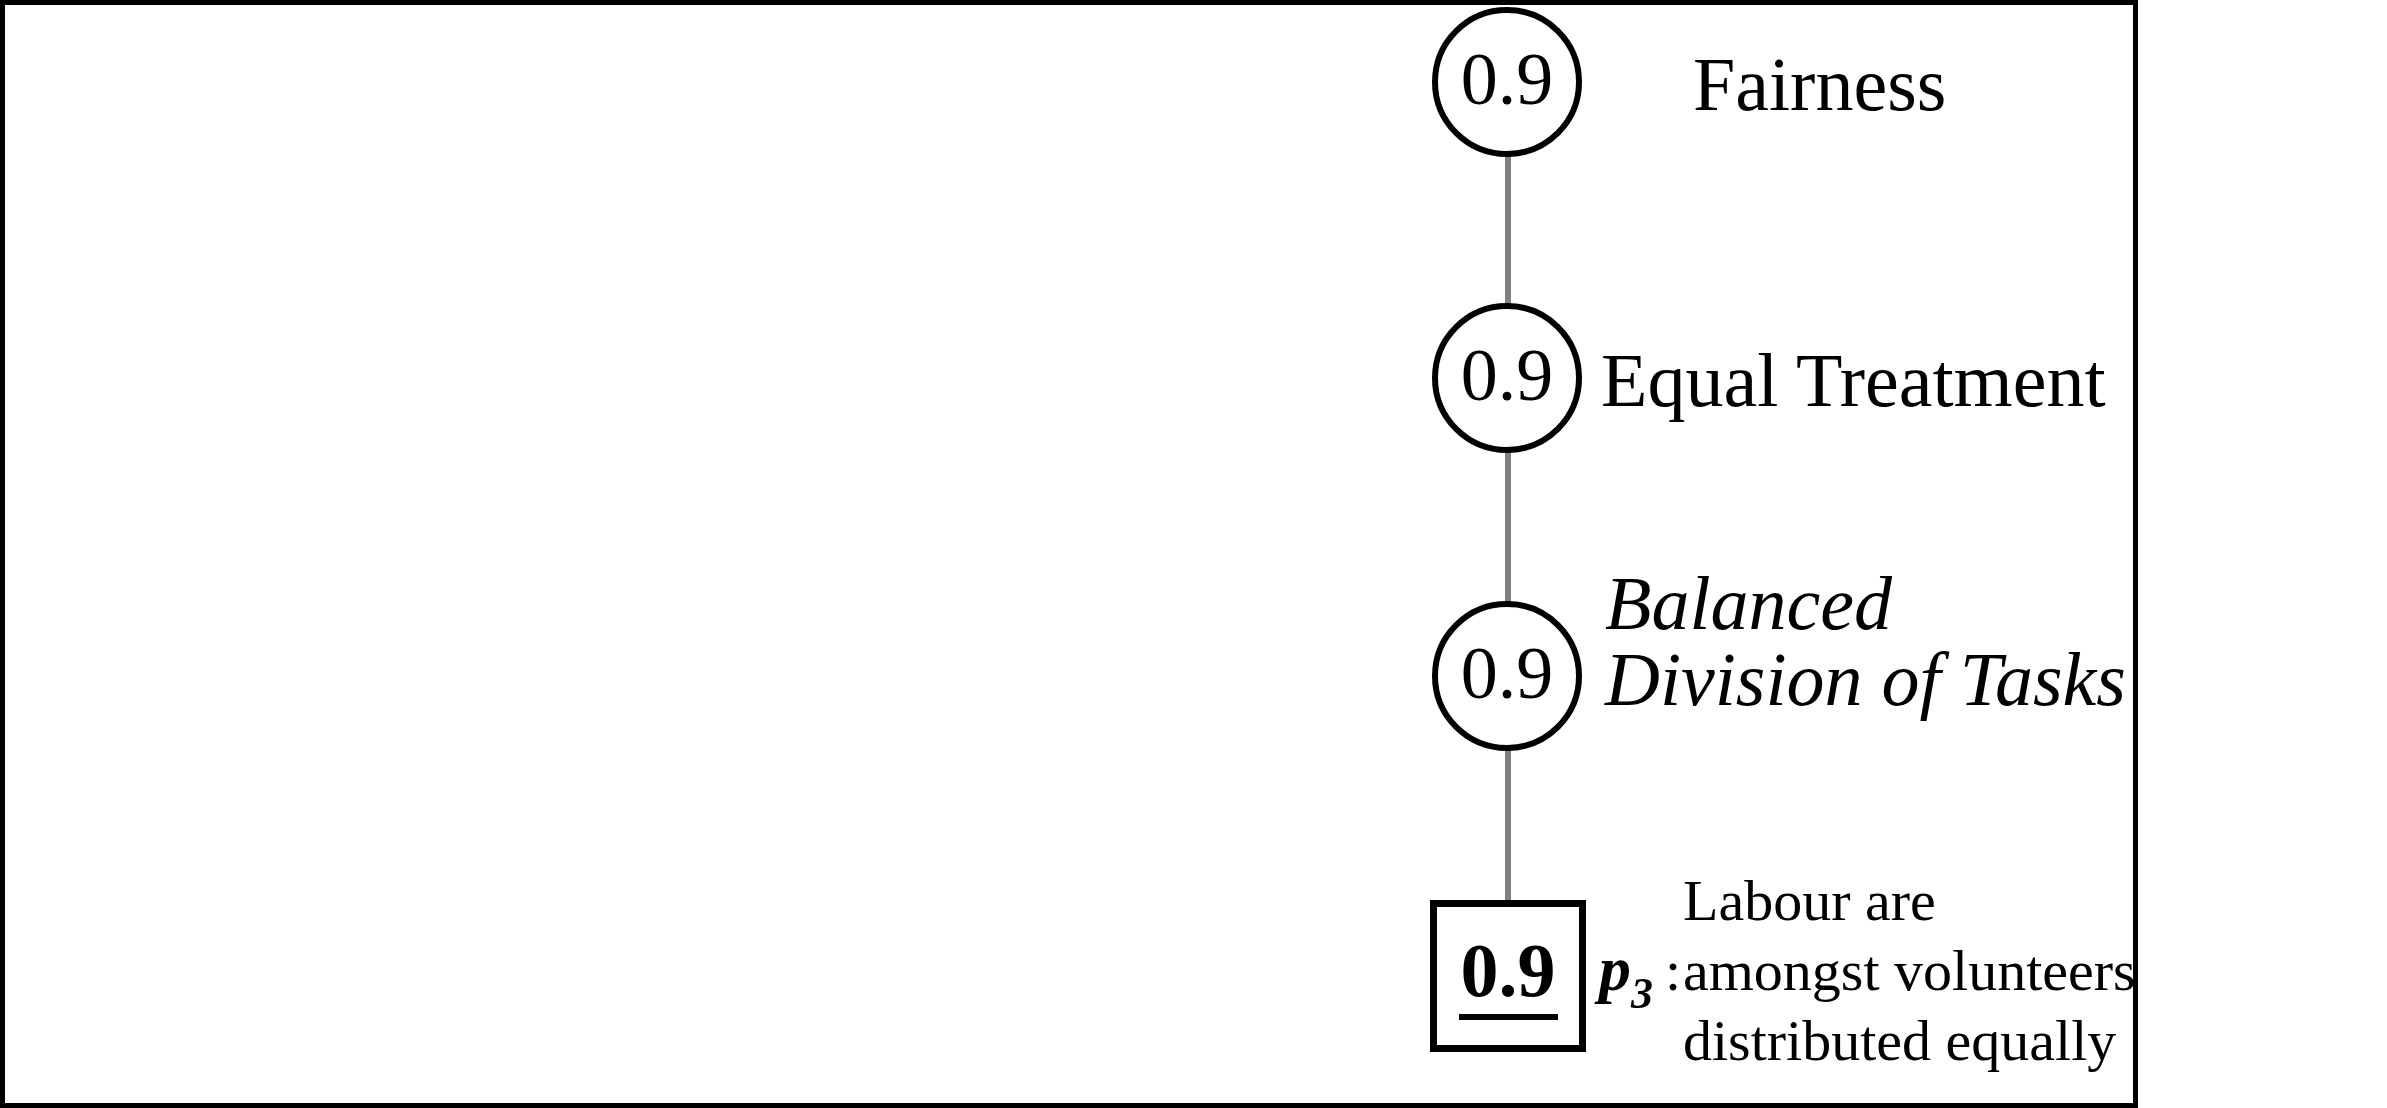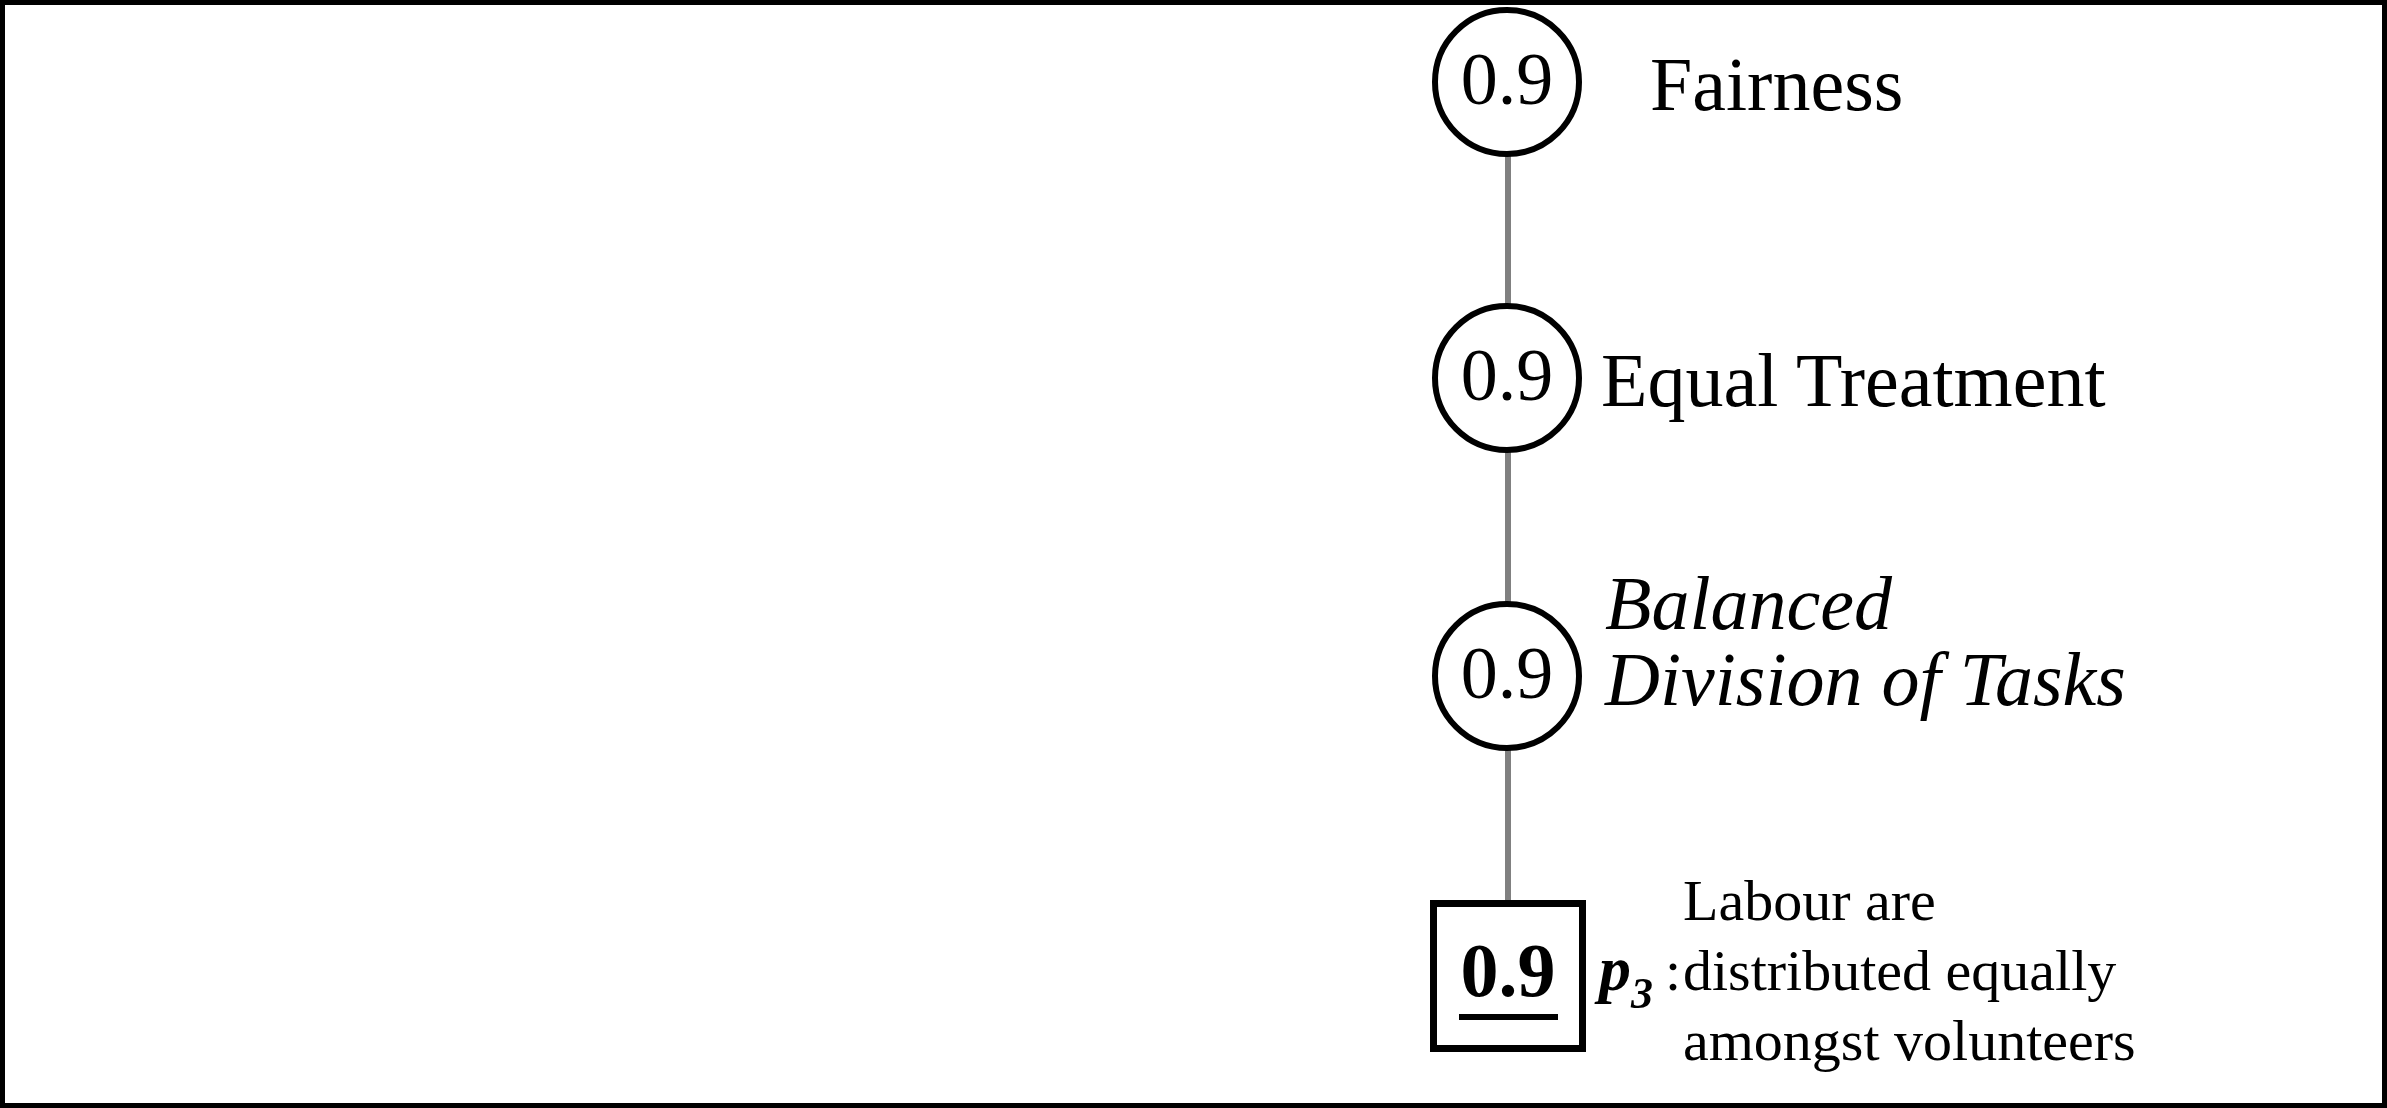--- a/index.html
+++ b/index.html
@@ -6,21 +6,21 @@
   html, body {
     width: 2387px; height: 1108px;
     background: #ffffff;
     font-family: "Liberation Serif", serif;
     color: #000000;
     overflow: hidden;
   }
   .frame {
     position: absolute;
     left: 0; top: 0;
-    width: 2387px; height: 1108px;
+    width: 2138px; height: 1108px;
     border: 5px solid #000000;
     background: #ffffff;
   }
   
   .edge {
     position: absolute;
     width: 6px;
     background: #808080;
     left: 1500px;
   }
@@ -66,21 +66,21 @@
     padding: 0 2px 6px 2px;
   }
   
   .node-label {
     position: absolute;
     font-size: 76px;
     line-height: 76px;
     white-space: nowrap;
     transform: translateY(-50%);
   }
-  .label-1 { left: 1645px; top: 79px; }
+  .label-1 { left: 1688px; top: 79px; }
   .label-2 { left: 1596px; top: 375px; text-align: center; }
   .label-3 { left: 1600px; top: 636px; font-style: italic; }
   .label-3 span { display: block; }
   
   .leaf-symbol {
     position: absolute;
     left: 1594px; top: 970px;
     transform: translateY(-50%);
     white-space: nowrap;
     font-size: 58px;
@@ -138,17 +138,17 @@
   </div>
 
   <div class="square-node">
     <span class="square-value">0.9</span>
   </div>
   <div class="leaf-symbol">
     <span class="sym">p</span><span class="sub">3</span><span class="sep">:</span>
   </div>
   <div class="leaf-desc">
     <span>Labour are</span>
+    <span>amongst volunteers</span>
     <span>distributed equally</span>
-    <span>amongst volunteers</span>
   </div>
 
 </div>
 
 </body></html>

